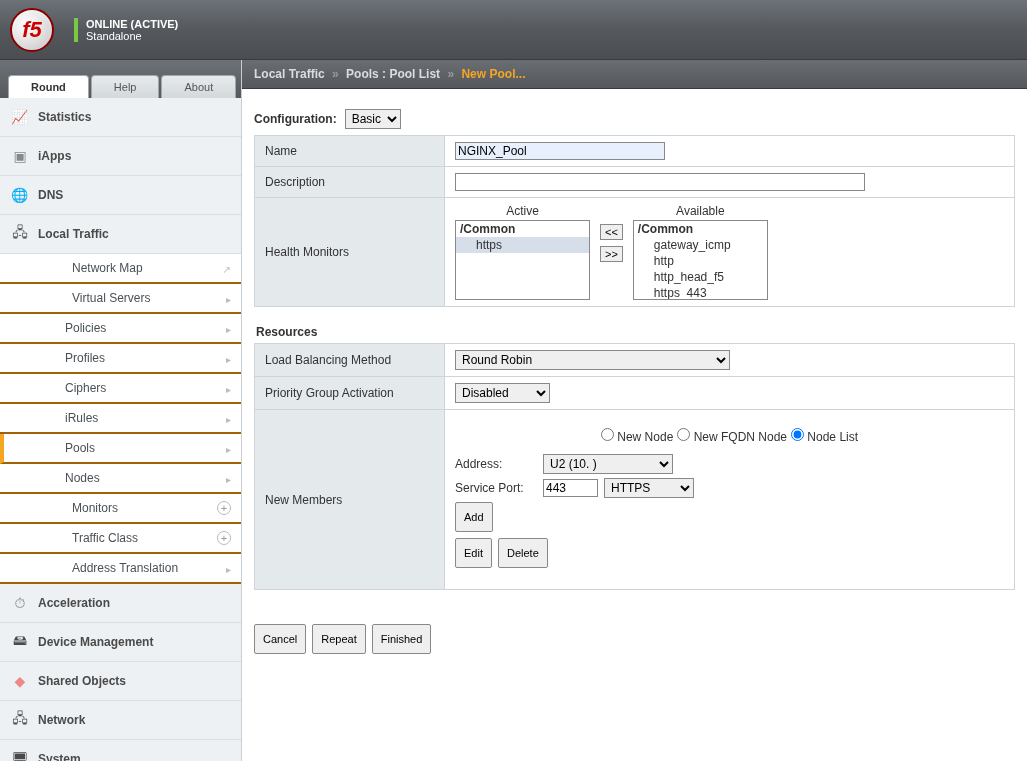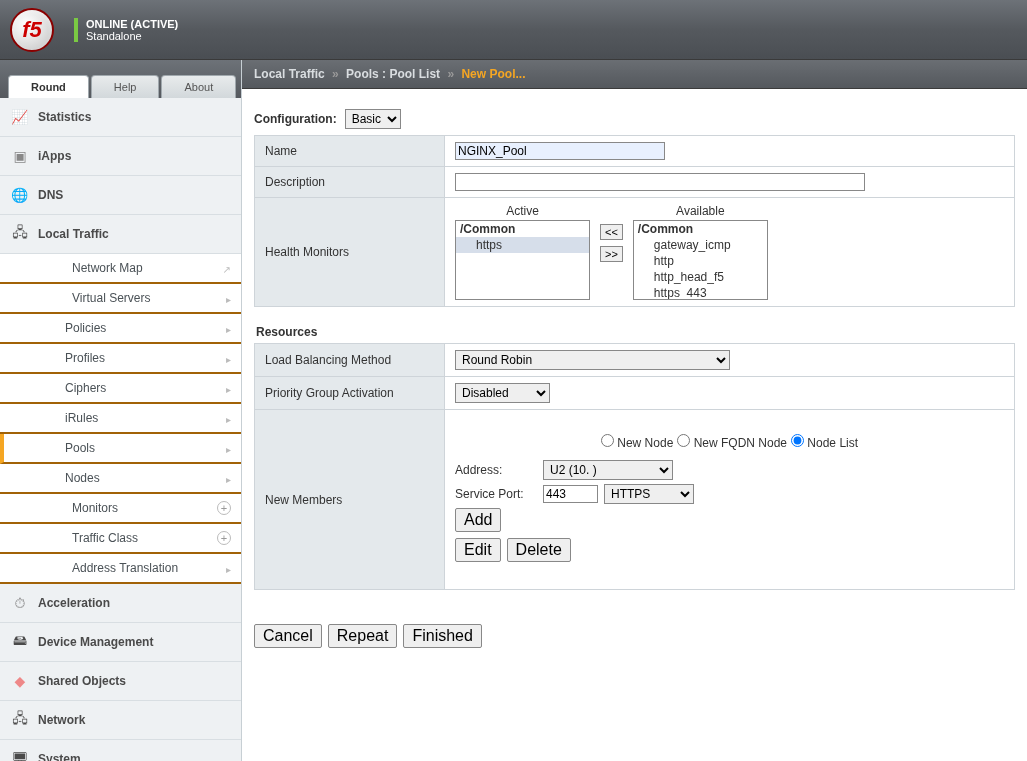--- a/index.html
+++ b/index.html
@@ -120,21 +120,21 @@
 .form-subrow { display: flex; align-items: center; gap: 6px; margin-bottom: 4px; }
 .form-sublbl { width: 82px; }
 
 .members-table { border-collapse: collapse; margin-top: 10px; width: 380px; }
 .members-table th, .members-table td {
   border: 1px solid #b8bfc5; padding: 4px 6px; font-size: 12px; text-align: left;
 }
 .members-table th { background: #e4e9ec; font-weight: normal; }
 
 .btn {
-  font-size: 16px; padding: 2px 8px; cursor: pointer;
+  font-size: 11px; padding: 8px 8px; cursor: pointer;
   border: 1px solid #888; background: #efefef; border-radius: 2px;
 }
 .action-row { padding: 8px 12px; display: flex; gap: 6px; }
 
 .icon-stats { color:#c00; }
 .icon-box { color:#888; }
 .icon-globe { color:#4a90d9; }
 .icon-accel { color:#888; }
 .icon-share { color:#e88; }
 </style>

